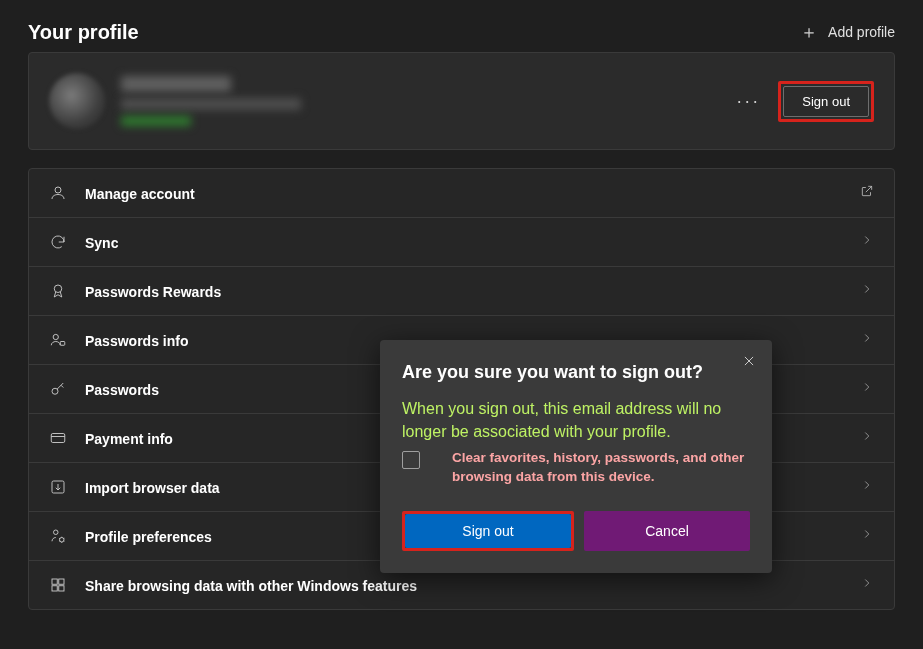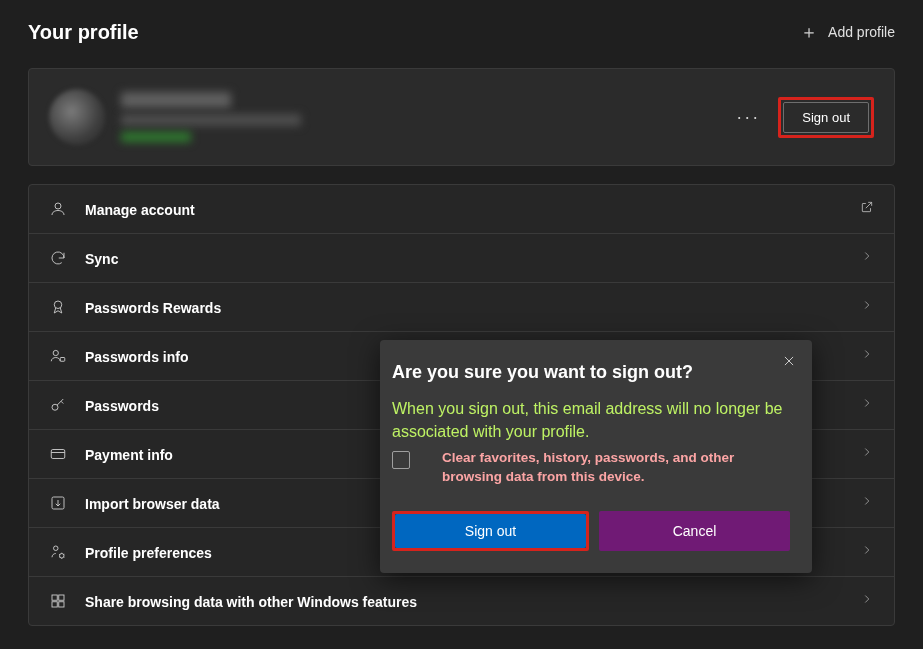--- a/index.html
+++ b/index.html
@@ -10,21 +10,21 @@
       width: 923px;
       height: 649px;
       overflow: hidden;
       position: relative;
     }
     .container { padding: 20px 28px; }
     .header-row {
       display: flex;
       justify-content: space-between;
       align-items: center;
-      margin-bottom: 24px;
+      margin-bottom: 8px;
     }
     .page-title { font-size: 20px; font-weight: 600; color: #ffffff; }
     .add-profile {
       display: flex; align-items: center; gap: 10px;
       color: #e0e0e0; cursor: pointer; font-size: 14px;
     }
     .add-profile .plus { font-size: 18px; color: #cfcfcf; }
     .profile-card {
       background: #2b2b2b;
       border: 1px solid #3a3a3a;
@@ -82,25 +82,25 @@
     .item-icon svg { width: 18px; height: 18px; stroke: #cfcfcf; fill: none; stroke-width: 1.2; }
     .item-label { font-size: 14px; color: #ffffff; font-weight: 600; }
     .chevron { color: #9e9e9e; }
     .chevron svg { width: 14px; height: 14px; stroke: #9e9e9e; fill: none; stroke-width: 1.5; }
     .external-icon svg { width: 14px; height: 14px; stroke: #cfcfcf; fill: none; stroke-width: 1.3; }
 
     
     .dialog {
       position: absolute;
       top: 340px; left: 380px;
-      width: 432px;
+      width: 392px;
       background: #3a3a3a;
       border-radius: 4px;
       box-shadow: 0 6px 28px rgba(0,0,0,0.6);
-      padding: 22px 22px 22px 12px;
+      padding: 22px 22px 22px 22px;
       z-index: 100;
     }
     .dialog-close {
       position: absolute; top: 14px; right: 16px;
       cursor: pointer; color: #e0e0e0;
     }
     .dialog-close svg { width: 14px; height: 14px; stroke: #e0e0e0; stroke-width: 1.5; fill:none;}
     .dialog-title { font-size: 18px; font-weight: 600; color: #ffffff; margin-bottom: 14px; padding-right: 24px;}
     .dialog-body { font-size: 16px; color: #bef264; line-height: 1.45; margin-bottom: 6px;}
     .checkbox-row { display: flex; gap: 12px; align-items: flex-start; margin-bottom: 24px;}

